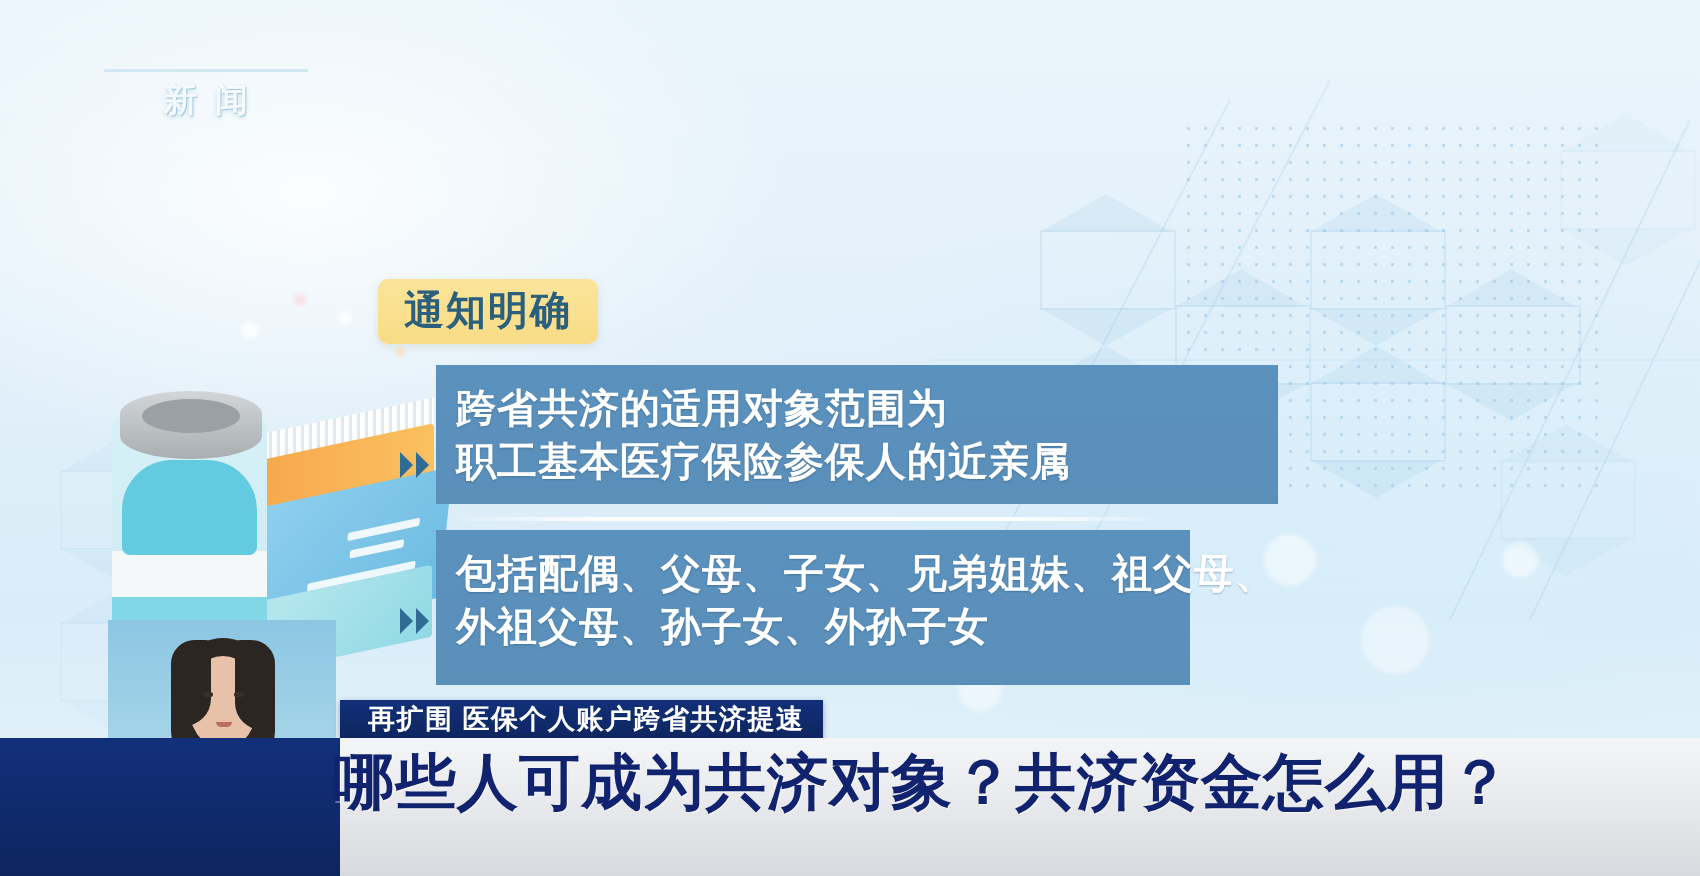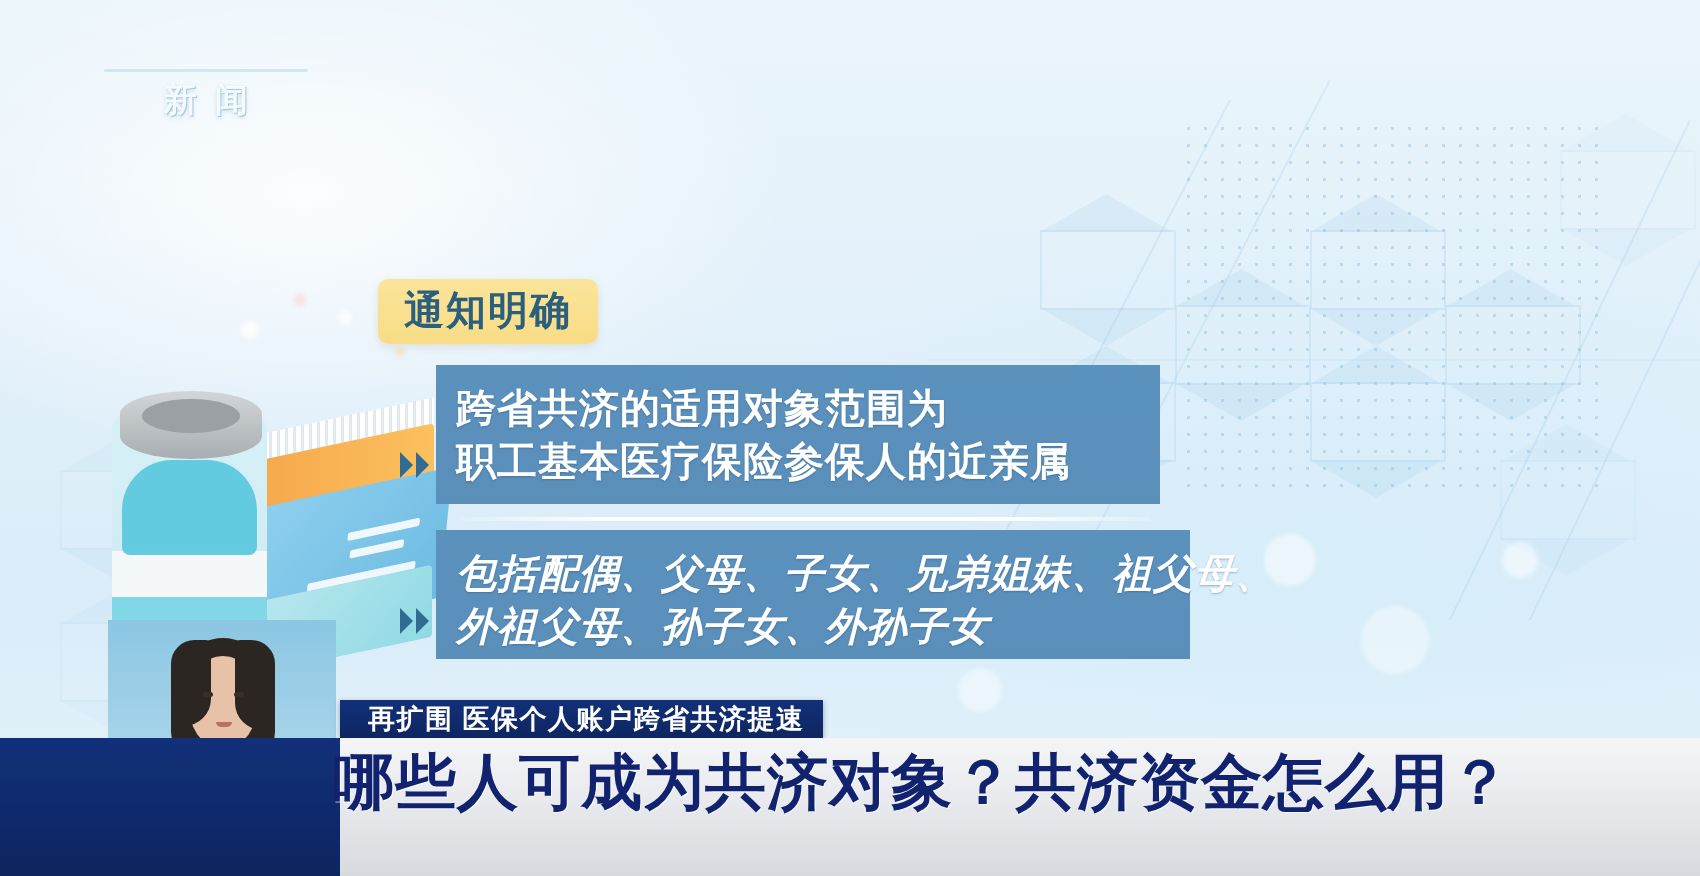--- a/index.html
+++ b/index.html
@@ -174,31 +174,30 @@
 
   
   .panel {
     position: absolute;
     background: linear-gradient(180deg, #5b91bd 0%, #5a8fba 100%);
     color: #ffffff;
   }
   .panel-1 {
     left: 436px;
     top: 365px;
-    width: 724px;
+    width: 842px;
     padding: 17px 20px 16px 20px;
     box-sizing: border-box;
   }
   .panel-2 {
     left: 436px;
     top: 530px;
     width: 754px;
-    padding: 17px 20px 6px 20px;
+    padding: 17px 20px 32px 20px;
     box-sizing: border-box;
-    font-style: italic;
   }
   .panel-line {
     font-size: 40px;
     font-weight: 800;
     letter-spacing: 1px;
     line-height: 1.32;
     white-space: nowrap;
     text-shadow: 0 1px 2px rgba(30,70,100,0.35);
   }
   .panel-2 .panel-line { text-align: left; }

